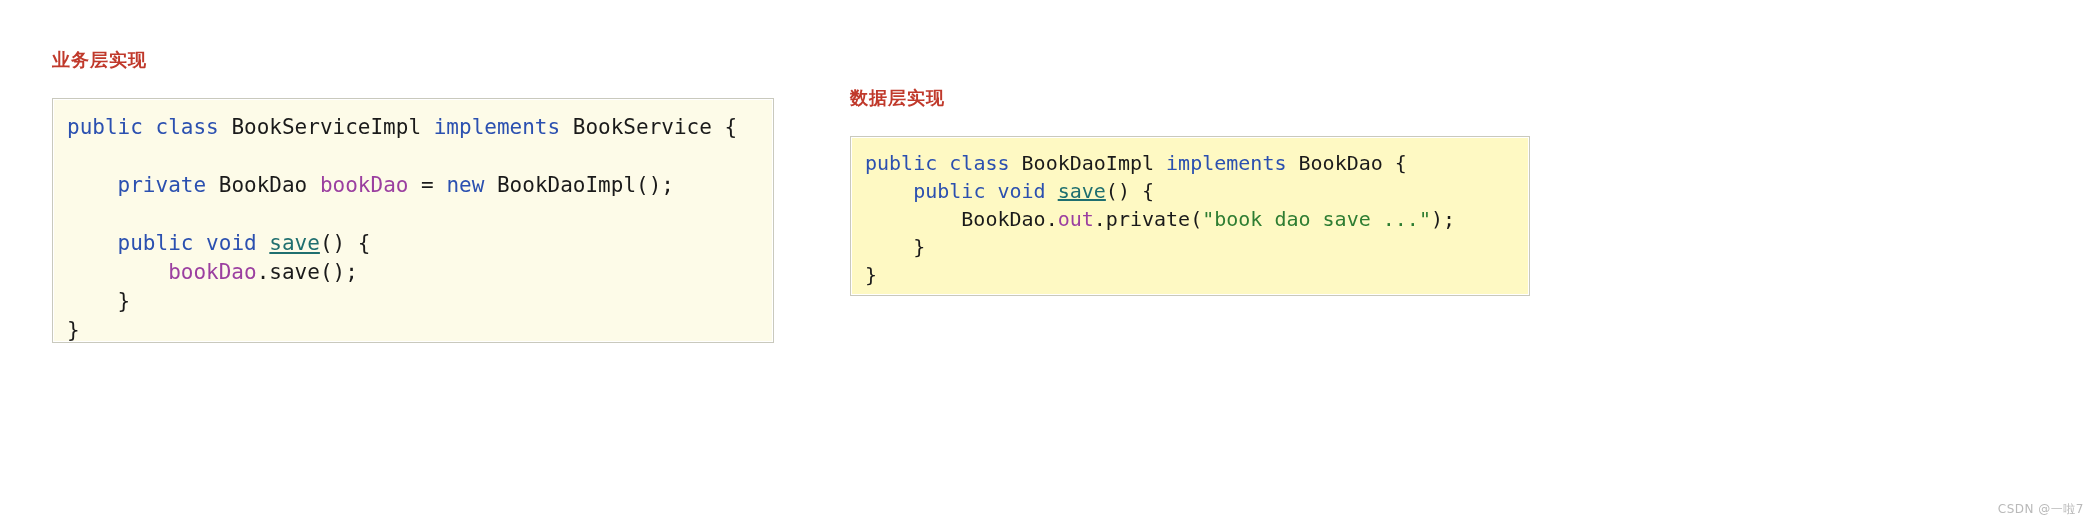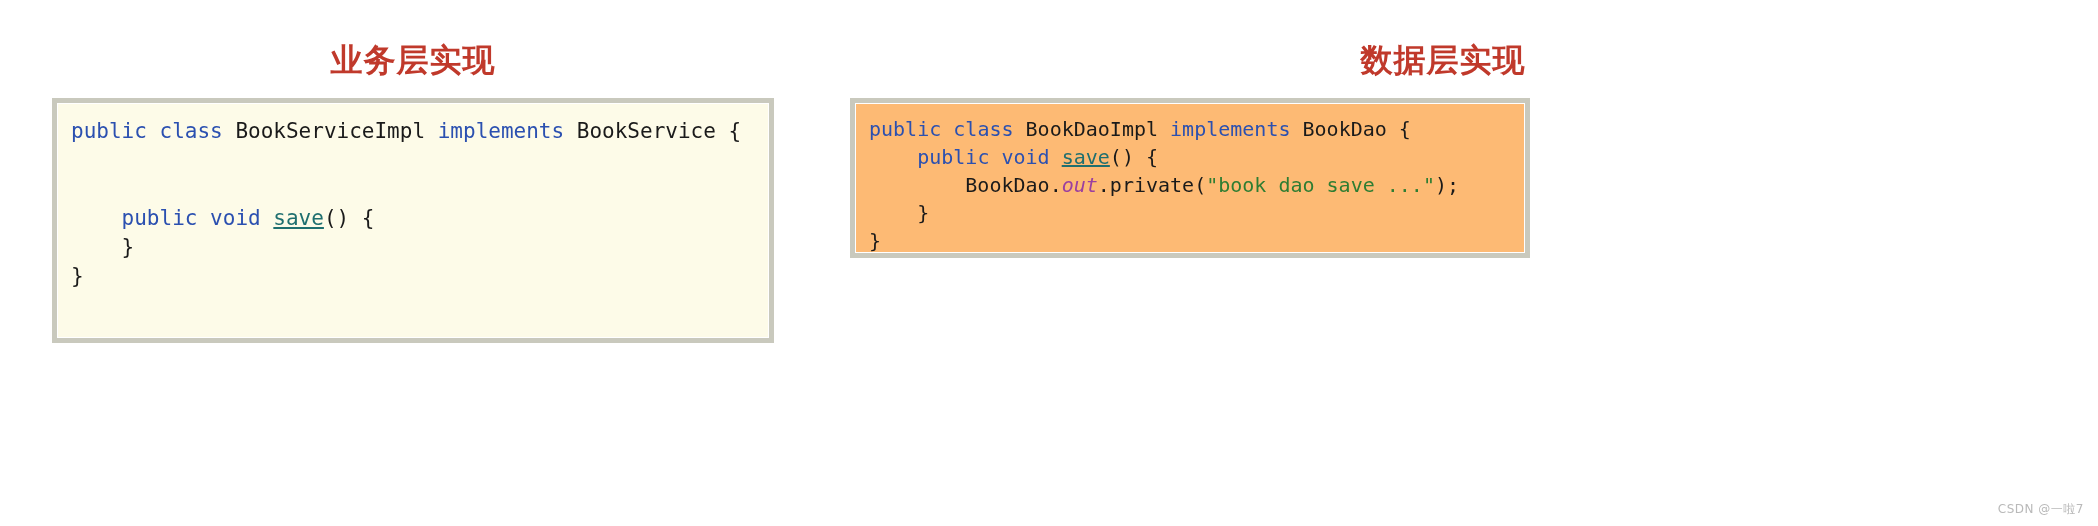--- a/index.html
+++ b/index.html
@@ -16,36 +16,35 @@
   }
 
   .panel {
     position: absolute;
   }
 
   #panel-service { left: 52px; top: 44px; width: 722px; }
   #panel-dao     { left: 850px; top: 44px; width: 1196px; }
 
   .panel-title {
-    text-align: center;
     color: #c0392b;
     font-family: "DejaVu Sans", "Liberation Sans", sans-serif;
     font-weight: bold;
-    font-size: 32px;
+    font-size: 18px;
     line-height: 32px;
     letter-spacing: 1px;
     margin: 0 0 22px 0;
     white-space: nowrap;
   }
 
   #panel-dao .panel-title { padding-right: 10px; }
 
   .code-box {
     background: #fdfbe8;
-    border: 5px solid #b91c1c;
+    border: 1px solid #b91c1c;
     box-shadow: 0 0 0 1px #ffffff inset;
     padding: 10px 14px 12px 14px;
     box-sizing: border-box;
     overflow: hidden;
   }
 
   #code-service { width: 722px; height: 245px; padding-top: 14px; }
   #code-dao     { width: 680px; height: 160px; padding-top: 12px; }
 
   .code-line {
@@ -62,21 +61,21 @@
     line-height: 28px;
   }
 
   .code-line.blank { height: 29px; }
 
   .kw     { color: #2b50b0; }
   .type   { color: #1a1a1a; }
   .field  { color: #9b3fa0; }
   .method { color: #1f6f6f; text-decoration: underline; }
   .str    { color: #2e7d32; }
-  .static { color: #9b3fa0; font-style: italic; }
+  .static { color: #9b3fa0; }
   .punct  { color: #1a1a1a; }
 
   #watermark {
     position: absolute;
     right: 14px;
     bottom: 8px;
     font-family: "DejaVu Sans", "Liberation Sans", sans-serif;
     font-size: 12px;
     color: #b9b9b9;
     white-space: nowrap;
@@ -84,30 +83,32 @@
   }
 </style>
 </head>
 <body>
 
 <div class="panel" id="panel-service">
   <div class="panel-title" style="color: rgb(192, 57, 43);">业务层实现</div>
   <div class="code-box" id="code-service" style="background: rgb(253, 251, 232); border-color: rgb(201, 201, 189);">
       <div class="code-line"><span class="kw">public</span><span class="punct"> </span><span class="kw">class</span><span class="punct"> </span><span class="type">BookServiceImpl</span><span class="punct"> </span><span class="kw">implements</span><span class="punct"> </span><span class="type">BookService</span><span class="punct"> {</span></div>
       <div class="code-line blank">&nbsp;</div>
+      <div class="code-line"><span class="punct">    </span><span class="kw">private</span><span class="punct"> </span><span class="type">BookDao</span><span class="punct"> </span><span class="field">bookDao</span><span class="punct"> = </span><span class="kw">new</span><span class="punct"> </span><span class="type">BookDaoImpl();</span></div>
       <div class="code-line blank">&nbsp;</div>
       <div class="code-line"><span class="punct">    </span><span class="kw">public</span><span class="punct"> </span><span class="kw">void</span><span class="punct"> </span><span class="method">save</span><span class="punct">() {</span></div>
+      <div class="code-line"><span class="punct">        </span><span class="field">bookDao</span><span class="punct">.save();</span></div>
       <div class="code-line"><span class="punct">    }</span></div>
       <div class="code-line"><span class="punct">}</span></div>
     </div>
 </div>
 
 <div class="panel" id="panel-dao">
-  <div class="panel-title" style="color: rgb(192, 57, 43);">数据层实现</div>
-  <div class="code-box" id="code-dao" style="background: #fdba74; border-color: rgb(201, 201, 189);">
+  <div class="panel-title" style="color: rgb(192, 57, 43); margin-top: 38px;">数据层实现</div>
+  <div class="code-box" id="code-dao" style="background: #fef9c3; border-color: rgb(201, 201, 189);">
       <div class="code-line"><span class="kw">public</span><span class="punct"> </span><span class="kw">class</span><span class="punct"> </span><span class="type">BookDaoImpl</span><span class="punct"> </span><span class="kw">implements</span><span class="punct"> </span><span class="type">BookDao</span><span class="punct"> {</span></div>
       <div class="code-line"><span class="punct">    </span><span class="kw">public</span><span class="punct"> </span><span class="kw">void</span><span class="punct"> </span><span class="method">save</span><span class="punct">() {</span></div>
       <div class="code-line"><span class="punct">        </span><span class="type">BookDao</span><span class="punct">.</span><span class="static">out</span><span class="punct">.private(</span><span class="str">"book dao save ..."</span><span class="punct">);</span></div>
       <div class="code-line"><span class="punct">    }</span></div>
       <div class="code-line"><span class="punct">}</span></div>
     </div>
 </div>
 
 <div id="watermark">CSDN @一啦7</div>
 

